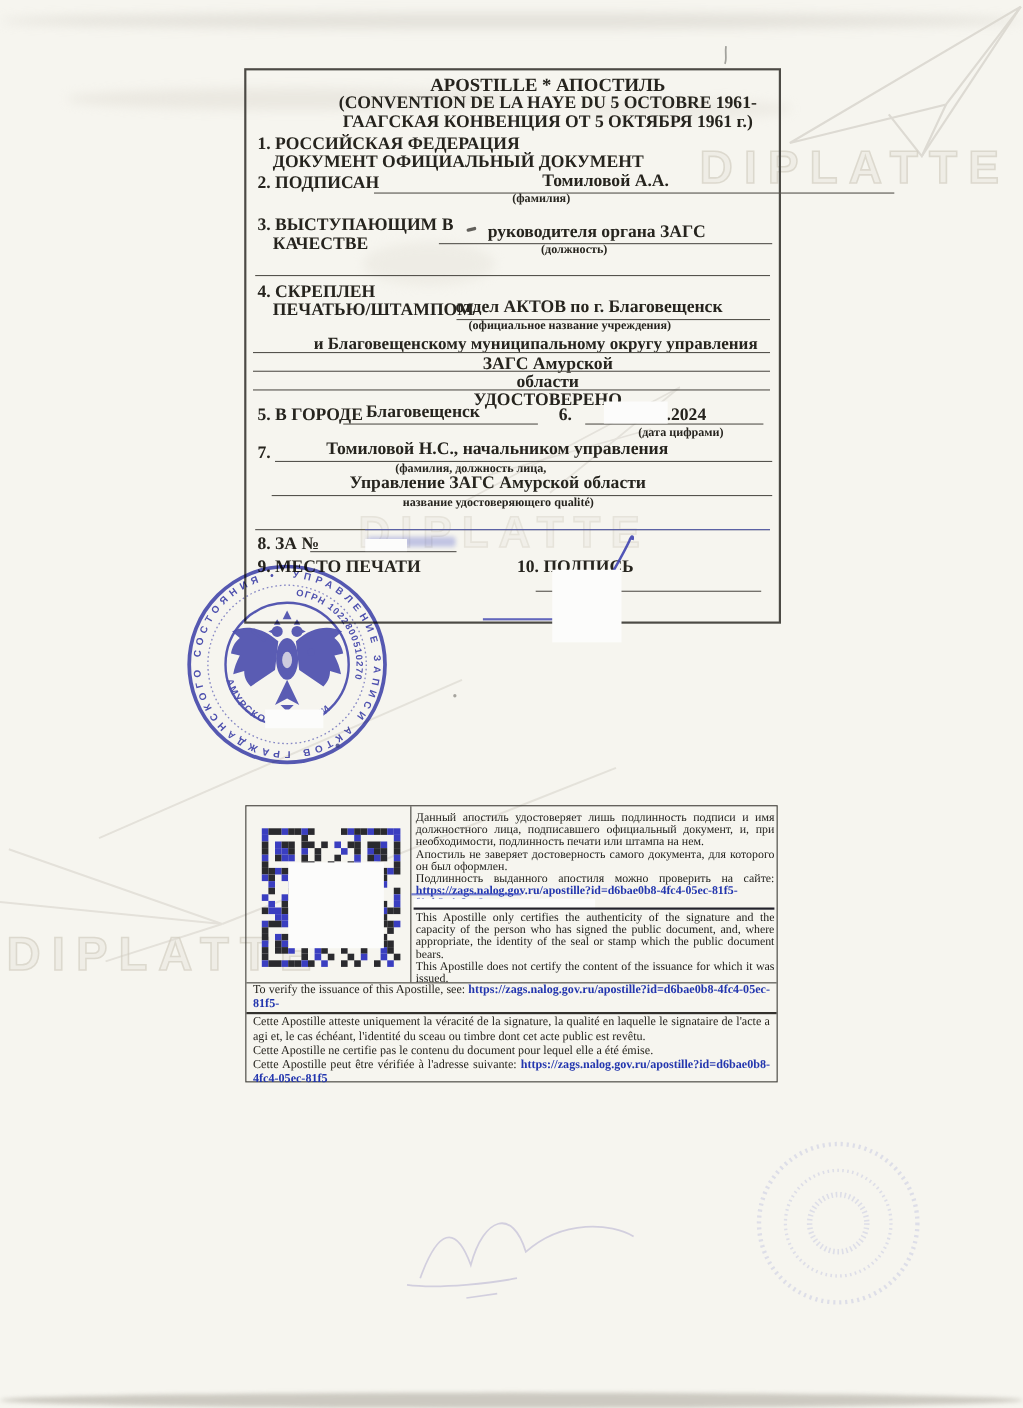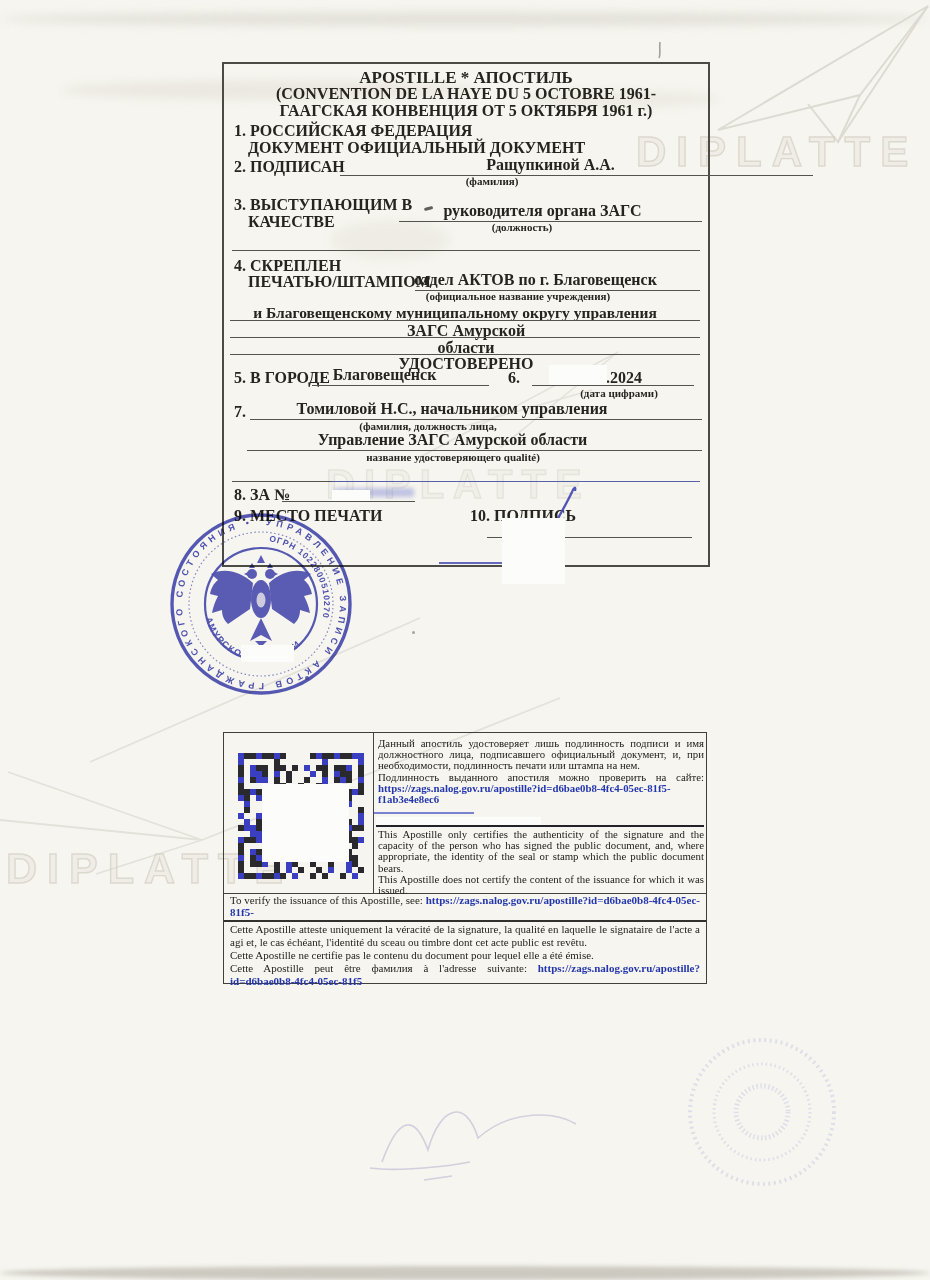--- a/index.html
+++ b/index.html
@@ -5,21 +5,21 @@
   html,body { margin:0; padding:0; background:#e9e7e1; }
   .page {
     position:relative; width:930px; height:1280px; margin:0 auto;
     background:#f6f5ef; overflow:hidden;
     font-family:"Liberation Serif","DejaVu Serif",serif;
     color:#26241e;
   }
   .abs { position:absolute; }
   .t { position:absolute; white-space:nowrap; font-weight:bold; font-size:16px; line-height:1.05; }
   .cap { font-size:11px; }
-  .ctr { text-align:center; }
+  .ctr { text-align:center;padding-left:32px; }
   .ul { position:absolute; border-bottom:1.5px solid #55534d; height:17px; }
   .ul .v { position:absolute; left:0; right:0; bottom:1px; text-align:center; font-weight:bold; font-size:16px; white-space:nowrap; }
   .hline { position:absolute; border-top:1.5px solid #55534d; height:0; }
   .wbox { position:absolute; background:#fcfcfb; }
   .wm {
     position:absolute; font-family:"Liberation Sans","DejaVu Sans",sans-serif;
     font-weight:bold; white-space:nowrap;
     color:rgba(222,218,208,0.38);
     -webkit-text-stroke:1.4px rgba(209,204,192,0.85);
   }
@@ -95,21 +95,21 @@
 
     <div class="t ctr" style="left:0;width:100%;top:5px;font-size:17px;">APOSTILLE * АПОСТИЛЬ</div>
     <div class="t ctr" style="left:0;width:100%;top:22px;">(CONVENTION DE LA HAYE DU 5 OCTOBRE 1961-</div>
     <div class="t ctr" style="left:0;width:100%;top:39px;">ГААГСКАЯ КОНВЕНЦИЯ ОТ 5 ОКТЯБРЯ 1961 г.)</div>
 
     <div class="t" style="left:10px;top:59px;">1. РОССИЙСКАЯ ФЕДЕРАЦИЯ</div>
     <div class="t" style="left:24px;top:76px;">ДОКУМЕНТ ОФИЦИАЛЬНЫЙ ДОКУМЕНТ</div>
 
     <div class="t" style="left:10px;top:95px;">2. ПОДПИСАН</div>
     <div class="ul" style="left:116px;top:94px;width:473px;">
-      <span class="v" style="transform:translateX(-26px);">Ращупкиной А.А.</span>
+      <span class="v" style="transform:translateX(-26px);">Томиловой А.А.</span>
     </div>
     <div class="t cap" style="left:158px;top:112px;width:220px;text-align:center;">(фамилия)</div>
 
     <div class="t" style="left:10px;top:133px;">3. ВЫСТУПАЮЩИМ В</div>
     <div class="t" style="left:24px;top:150px;">КАЧЕСТВЕ</div>
     <div class="ul" style="left:175px;top:140px;width:303px;">
       <span class="v" style="transform:translateX(-8px);">руководителя органа ЗАГС</span>
     </div>
     <div class="t cap" style="left:188px;top:158px;width:220px;text-align:center;">(должность)</div>
 
@@ -459,36 +459,37 @@
         <div class="qr-cell" style="left: 54px; top: 120px; background: rgb(58, 62, 192);"></div>
         <div class="qr-cell" style="left: 72px; top: 120px; background: rgb(42, 42, 46);"></div>
         <div class="qr-cell" style="left: 84px; top: 120px; background: rgb(42, 42, 46);"></div>
         <div class="qr-cell" style="left: 102px; top: 120px; background: rgb(42, 42, 46);"></div>
         <div class="qr-cell" style="left: 114px; top: 120px; background: rgb(58, 62, 192);"></div>
       </div>
     <div class="wbox" style="left:38px;top:51px;width:87px;height:78px;"></div>
 
     <div class="textcol">
       <p class="jp">Данный апостиль удостоверяет лишь подлинность подписи и имя должностного лица, подписавшего официальный документ, и, при необходимости, подлинность печати или штампа на нем.</p>
+      <p class="jp">Апостиль не заверяет достоверность самого документа, для которого он был оформлен.</p>
       <p class="jp"><span>Подлинность выданного апостиля можно проверить на сайте:</span> <b class="url">https://zags.nalog.gov.ru/apostille?id=d6bae0b8-4fc4-05ec-81f5-</b></p>
       <p class="jp" style="height:10px;overflow:hidden;"><b class="url">f1ab3e4e8ec6</b></p>
     </div>
     <div class="wbox" style="left:152px;top:84px;width:165px;height:10px;"></div>
     <div class="hline" style="left:150px;top:79px;width:100px;border-top:2px solid #4552c5;opacity:.7;"></div>
     <div class="rudiv"></div>
     <div class="textcol" style="top:96px;">
       <p class="jp">This Apostille only certifies the authenticity of the signature and the capacity of the person who has signed the public document, and, where appropriate, the identity of the seal or stamp which the public document bears.</p>
       <p class="jp">This Apostille does not certify the content of the issuance for which it was issued.</p>
     </div>
 
     <div class="vrow">
       <span>To verify the issuance of this Apostille, see:</span>
       <b class="url">https://zags.nalog.gov.ru/apostille?id=d6bae0b8-4fc4-05ec-81f5-</b>
     </div>
 
     <div class="frow">
       <p style="margin:0;" class="jp">Cette Apostille atteste uniquement la véracité de la signature, la qualité en laquelle le signataire de l'acte a agi et, le cas échéant, l'identité du sceau ou timbre dont cet acte public est revêtu.</p>
       <p style="margin:0;" class="jp">Cette Apostille ne certifie pas le contenu du document pour lequel elle a été émise.</p>
-      <p style="margin:0;" class="jp"><span>Cette Apostille peut être фамилия à l'adresse suivante:</span> <b class="url">https://zags.nalog.gov.ru/apostille?id=d6bae0b8-4fc4-05ec-81f5</b></p>
+      <p style="margin:0;" class="jp"><span>Cette Apostille peut être vérifiée à l'adresse suivante:</span> <b class="url">https://zags.nalog.gov.ru/apostille?id=d6bae0b8-4fc4-05ec-81f5</b></p>
     </div>
   </div>
 
 </div>
 
 </body></html>

